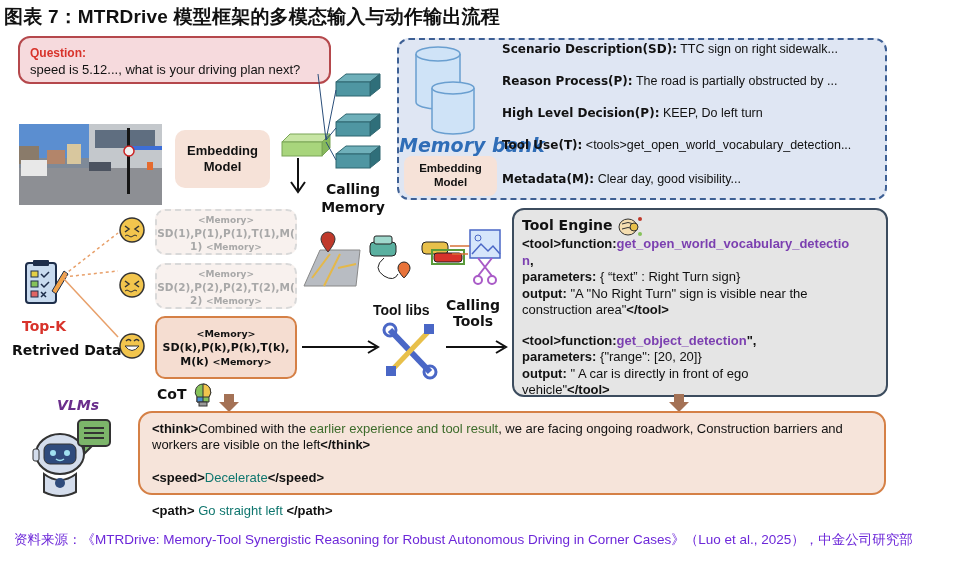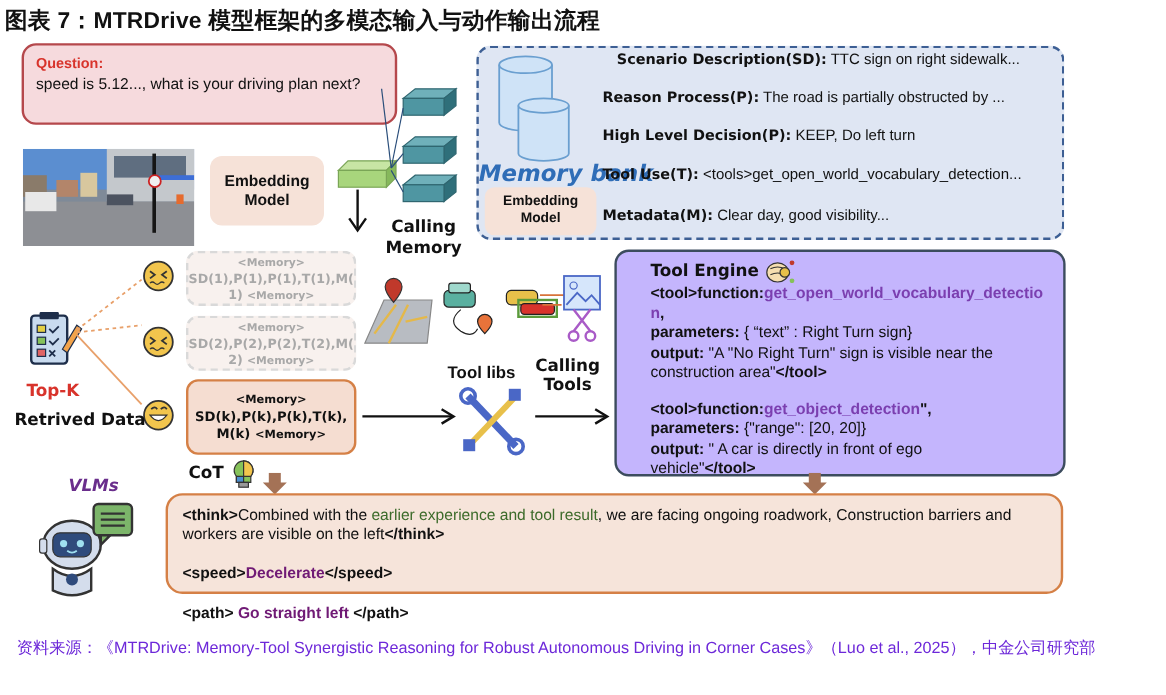--- a/index.html
+++ b/index.html
@@ -3,21 +3,21 @@
 <meta charset="utf-8">
 <style>
   * { box-sizing: border-box; margin: 0; padding: 0; }
   html, body { width: 972px; height: 579px; background: #ffffff; overflow: hidden; }
   body { position: relative; font-family: "Liberation Sans", sans-serif; color: #111; }
   .abs { position: absolute; }
   .title { left: 4px; top: 4px; font-size: 19px; font-weight: bold; color: #111; letter-spacing: 0.2px; white-space: nowrap; }
   .source { left: 14px; top: 530px; width: 950px; font-size: 13.5px; line-height: 19px; color: #6d28d9; }
 
   
-  .question { left: 18px; top: 36px; width: 313px; height: 68px; background: #f6dadd; border: 2px solid #b5484c; border-radius: 12px; padding: 8px 10px; }
+  .question { left: 18px; top: 36px; width: 313px; height: 48px; background: #f6dadd; border: 2px solid #b5484c; border-radius: 12px; padding: 8px 10px; }
   .question .qlabel { font-size: 12px; font-weight: bold; color: #d8332b; }
   .question .qtext { font-size: 13px; line-height: 17px; color: #111; margin-top: 1px; }
 
   
   .photo { left: 19px; top: 124px; width: 143px; height: 81px; overflow: hidden; }
 
   
   .embed { left: 175px; top: 130px; width: 95px; height: 58px; background: #f6e2d8; border-radius: 10px; display:flex; align-items:center; justify-content:center; text-align:center; font-weight:bold; font-size: 13px; line-height: 16px; }
 
   .calling-memory { left: 318px; top: 180px; width: 70px; text-align:center; font-family: "DejaVu Sans", sans-serif; font-weight: bold; font-size: 14px; line-height: 18px; }
@@ -35,33 +35,33 @@
   .memcard { left: 155px; width: 142px; text-align: center; font-weight: bold; font-family: "DejaVu Sans", sans-serif; border-radius: 10px; }
   .memcard.faded { height: 46px; background: #f8f1ee; border: 2px dashed #d9d9d9; color: #a8a8a8; font-size: 10.5px; line-height: 13px; padding-top: 3px; }
   .memcard.faded .tag { font-size: 9px; }
   .memcard.active { top: 316px; height: 63px; background: #f5ddd1; border: 2px solid #d58046; color: #111; font-size: 11px; line-height: 14px; padding-top: 9px; }
   .memcard.active .tag { font-size: 9.5px; }
 
   .tool-libs { left: 373px; top: 302px; font-weight: bold; font-size: 14px; white-space: nowrap; }
   .calling-tools { left: 444px; top: 297px; width: 58px; text-align:center; font-family: "DejaVu Sans", sans-serif; font-weight: bold; font-size: 14px; line-height: 16px; }
 
   
-  .engine { left: 512px; top: 208px; width: 376px; height: 189px; background: #c4b5fd; border: 2px solid #3c4c5e; border-radius: 12px; padding: 6px 28px; font-size: 13px; line-height: 16.5px; color: #111; }
+  .engine { left: 512px; top: 208px; width: 376px; height: 189px; background: #e5e5e5; border: 2px solid #3c4c5e; border-radius: 12px; padding: 6px 8px; font-size: 13px; line-height: 16.5px; color: #111; }
   .engine .hdr { font-weight: bold; font-size: 14px; font-family: "DejaVu Sans", sans-serif; }
   .engine b { font-weight: bold; }
   .engine .fn { color: #7b3fb0; font-weight: bold; }
   .engine .gap { height: 14px; }
 
   
   .vlms { left: 57px; top: 397px; font-weight: bold; font-size: 14px; color: #6a2e8c; font-family: "DejaVu Sans", sans-serif; font-style: italic; }
   .cot { left: 157px; top: 386px; font-weight: bold; font-size: 14px; font-family: "DejaVu Sans", sans-serif; }
   .output { left: 138px; top: 411px; width: 748px; height: 84px; background: #f6e4da; border: 2px solid #d58046; border-radius: 14px; padding: 8px 12px; font-size: 13px; line-height: 16px; color: #111; }
   .output b { font-weight: bold; }
   .output .green { color: #3c6b2a; }
-  .output .red { color: #701a75; font-weight: bold; text-align: right; }
+  .output .red { color: #0f766e; font-weight: normal; text-align: right; }
   .output .para { margin-bottom: 17px; }
 </style>
 </head>
 <body>
 
 <div class="abs title">图表 7：MTRDrive 模型框架的多模态输入与动作输出流程</div>
 
 <div class="abs question">
   <div class="qlabel">Question:</div>
   <div class="qtext">
@@ -136,21 +136,21 @@
     <path d="M22,46 L22,86 A21,6 0 0,0 64,86 L64,46"></path>
     <ellipse cx="43" cy="46" rx="21" ry="6"></ellipse>
   </g>
 </svg>
 <div class="abs membank-label">Memory bank</div>
 <div class="abs membank-embed">
   <div>Embedding</div>
   <div>Model</div>
 </div>
 
-<div class="abs mb-row" style="top:42px;margin-left:12px;"><span class="k">Scenario Description(SD):</span><span> TTC sign on right sidewalk...</span></div>
+<div class="abs mb-row" style="top:42px;"><span class="k">Scenario Description(SD):</span><span> TTC sign on right sidewalk...</span></div>
 <div class="abs mb-row" style="top:74px;"><span class="k">Reason Process(P):</span><span> The road is partially obstructed by ...</span></div>
 <div class="abs mb-row" style="top:106px;"><span class="k">High Level Decision(P):</span><span> KEEP, Do left turn</span></div>
 <div class="abs mb-row" style="top:138px;"><span class="k">Tool Use(T):</span><span> &lt;tools&gt;get_open_world_vocabulary_detection...</span></div>
 <div class="abs mb-row" style="top:172px;"><span class="k">Metadata(M):</span><span> Clear day, good visibility...</span></div>
 
 <svg class="abs" style="left:18px; top:205px;" width="140" height="160">
   <g>
     <rect x="8" y="58" width="30" height="40" rx="3" fill="#c9dbef" stroke="#1e2e4a" stroke-width="2"></rect>
     <rect x="15" y="55" width="16" height="6" rx="1" fill="#1e2e4a"></rect>
     <rect x="13" y="66" width="7" height="6" fill="#e4cf44" stroke="#1e2e4a"></rect>

